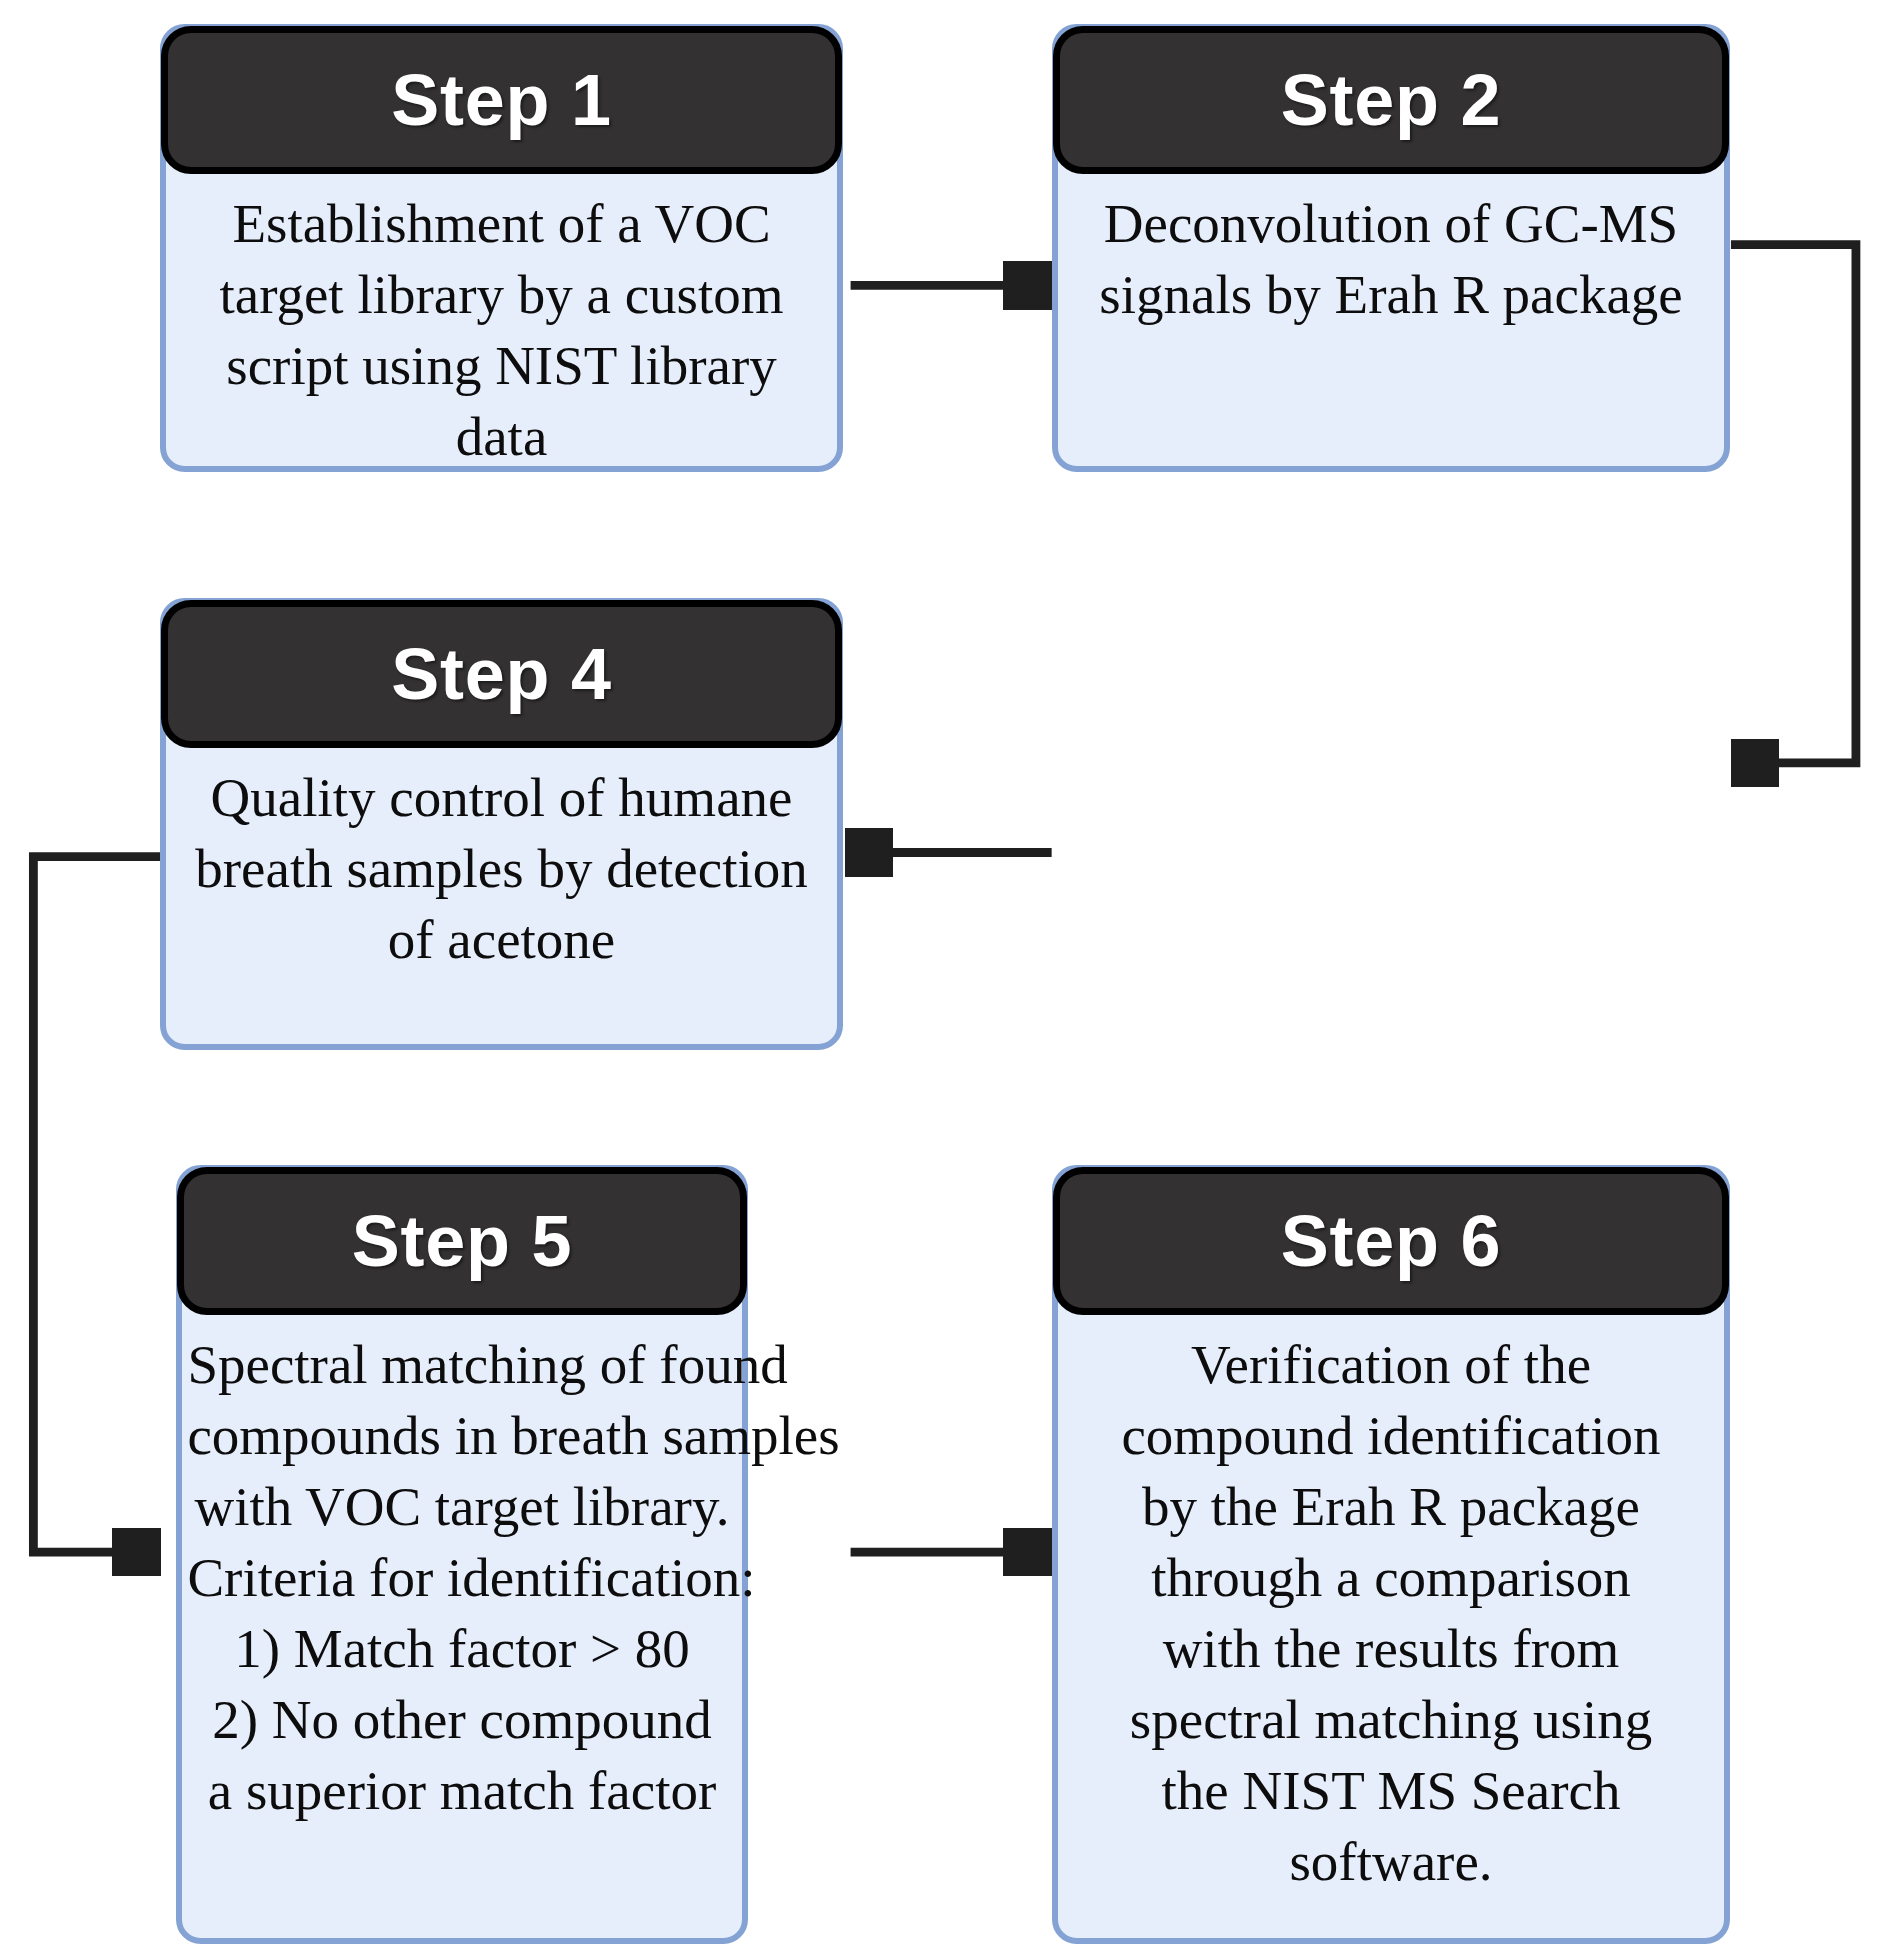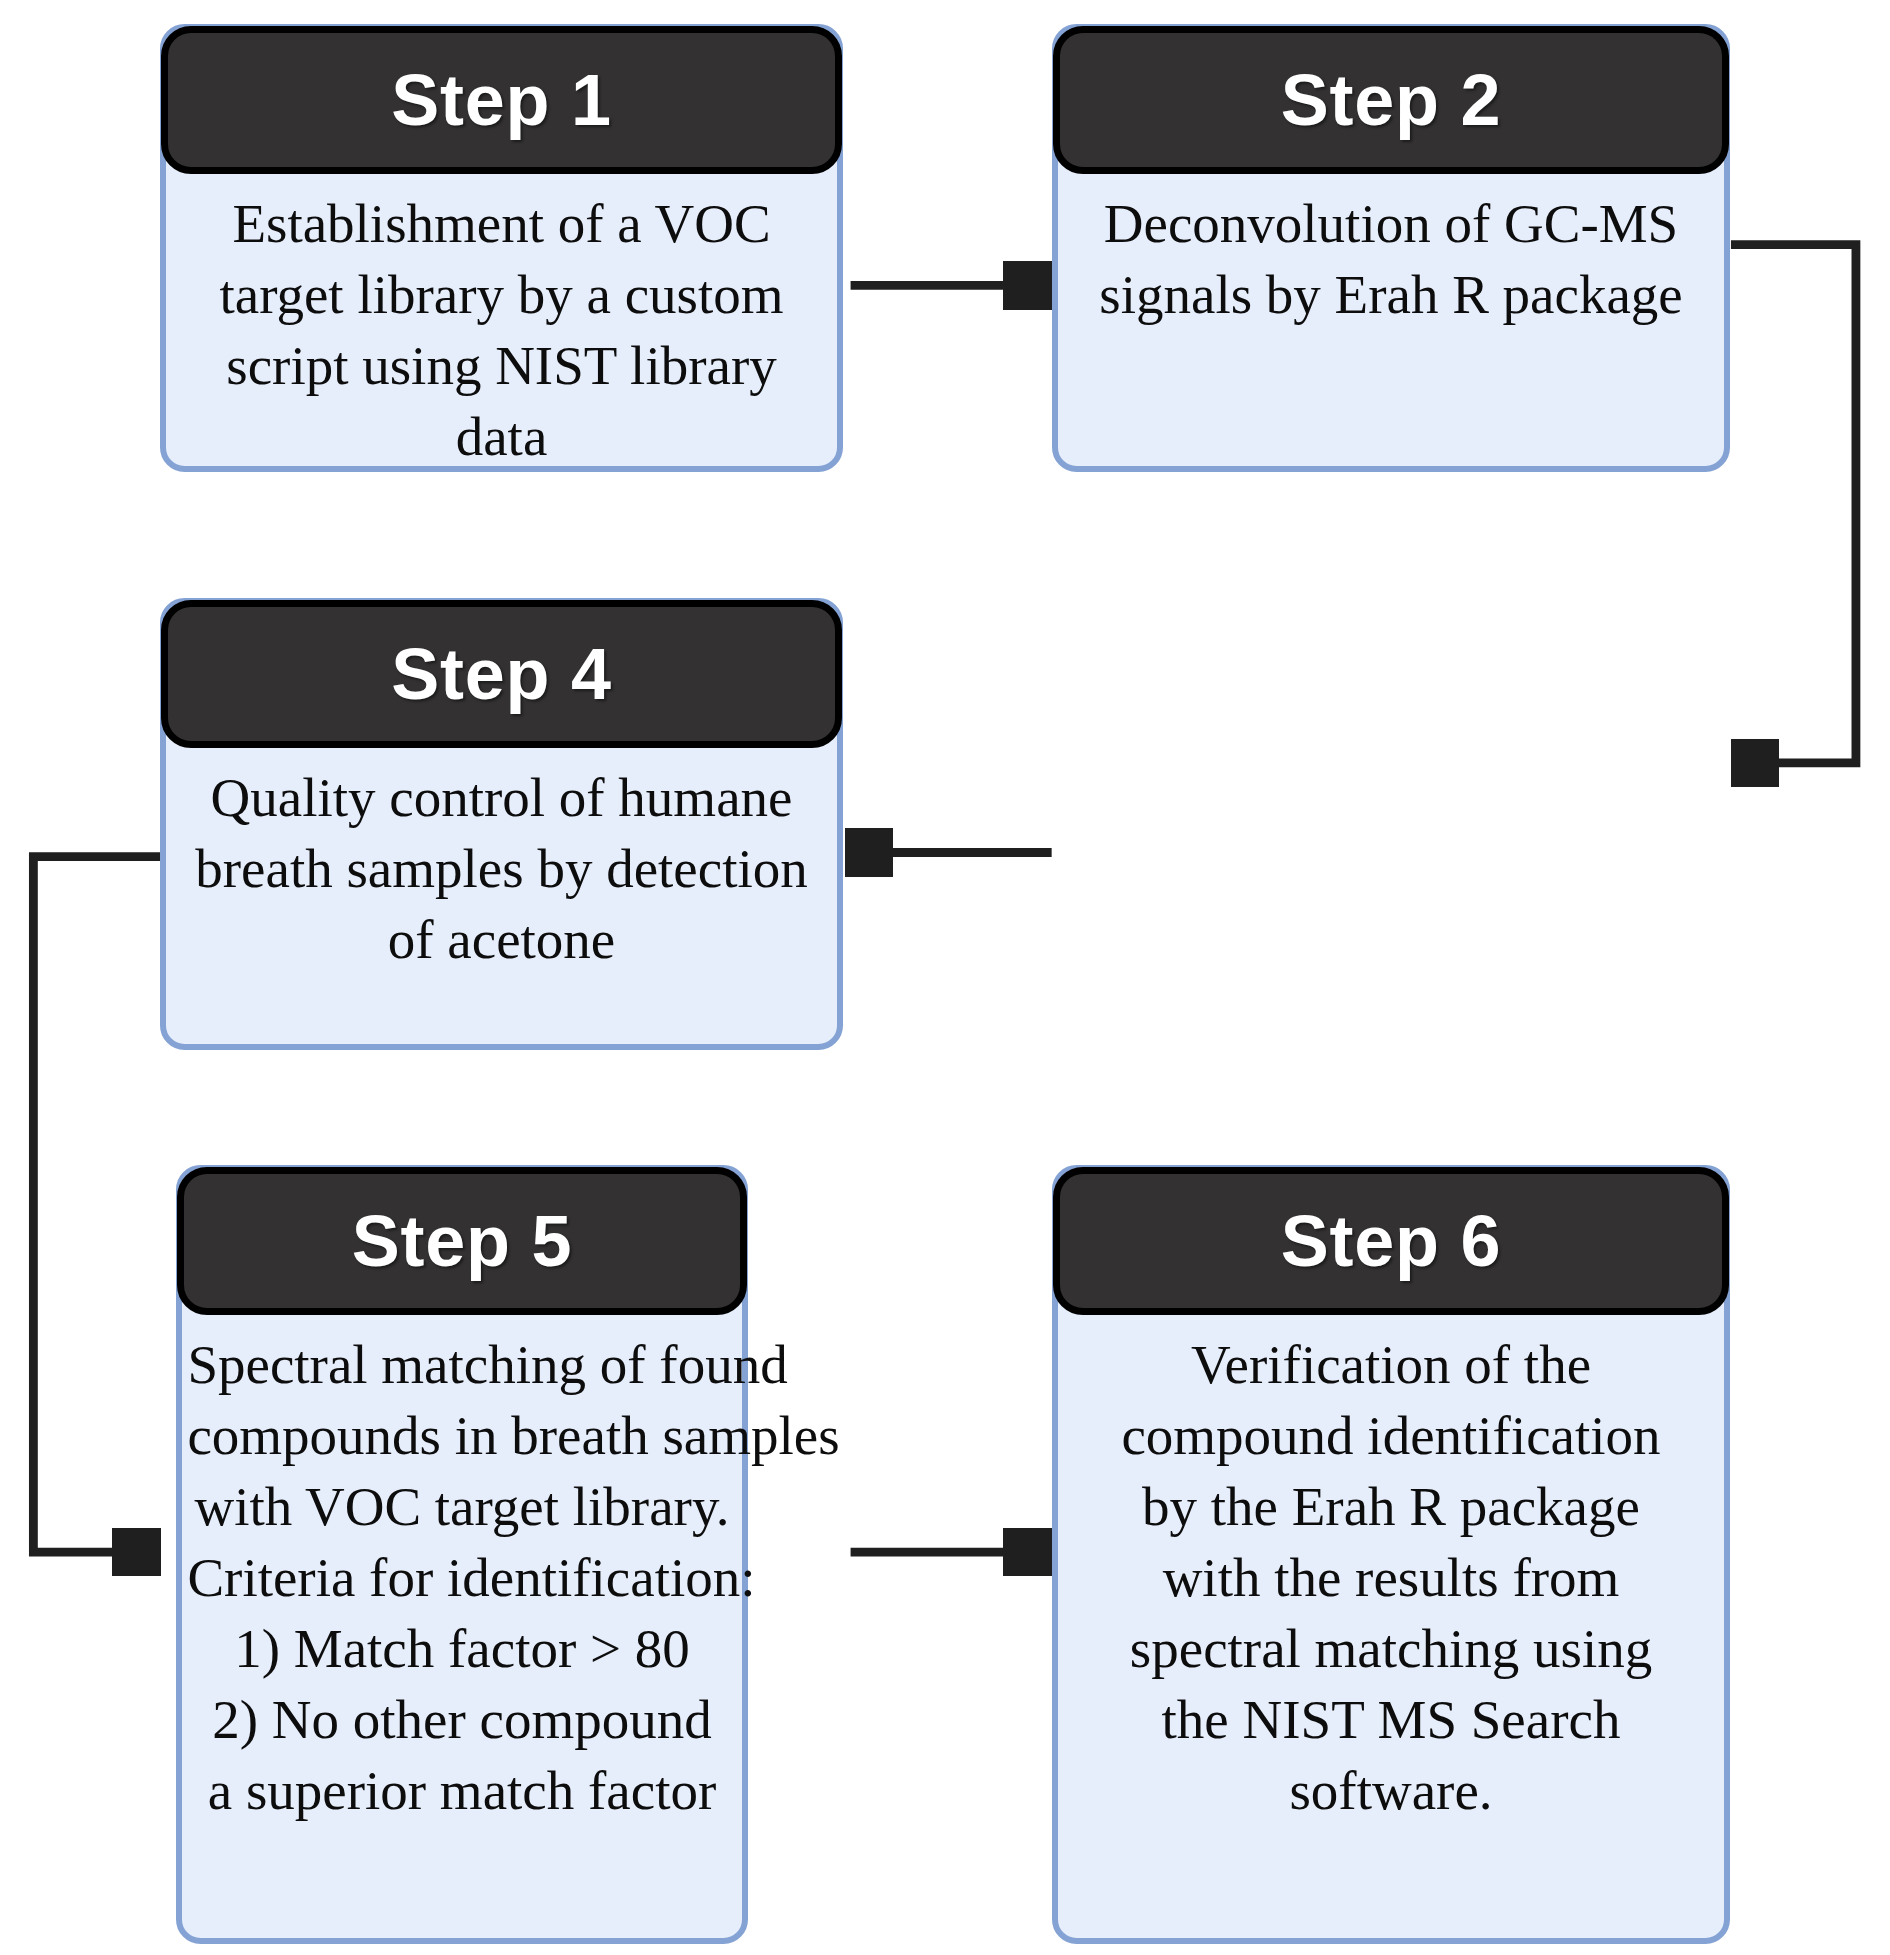--- a/index.html
+++ b/index.html
@@ -153,20 +153,21 @@
   </div>
 
   <div class="step-box" id="box-step-6">
     <div class="step-header">
       <span class="step-label">Step 6</span>
     </div>
     <div class="step-body">
       <span class="line">Verification of the</span>
       <span class="line">compound identification</span>
       <span class="line">by the Erah R package</span>
+      <span class="line">through a comparison</span>
       <span class="line">with the results from</span>
       <span class="line">spectral matching using</span>
       <span class="line">the NIST MS Search</span>
       <span class="line">software.</span>
     </div>
   </div>
 
 </div>
 
 

